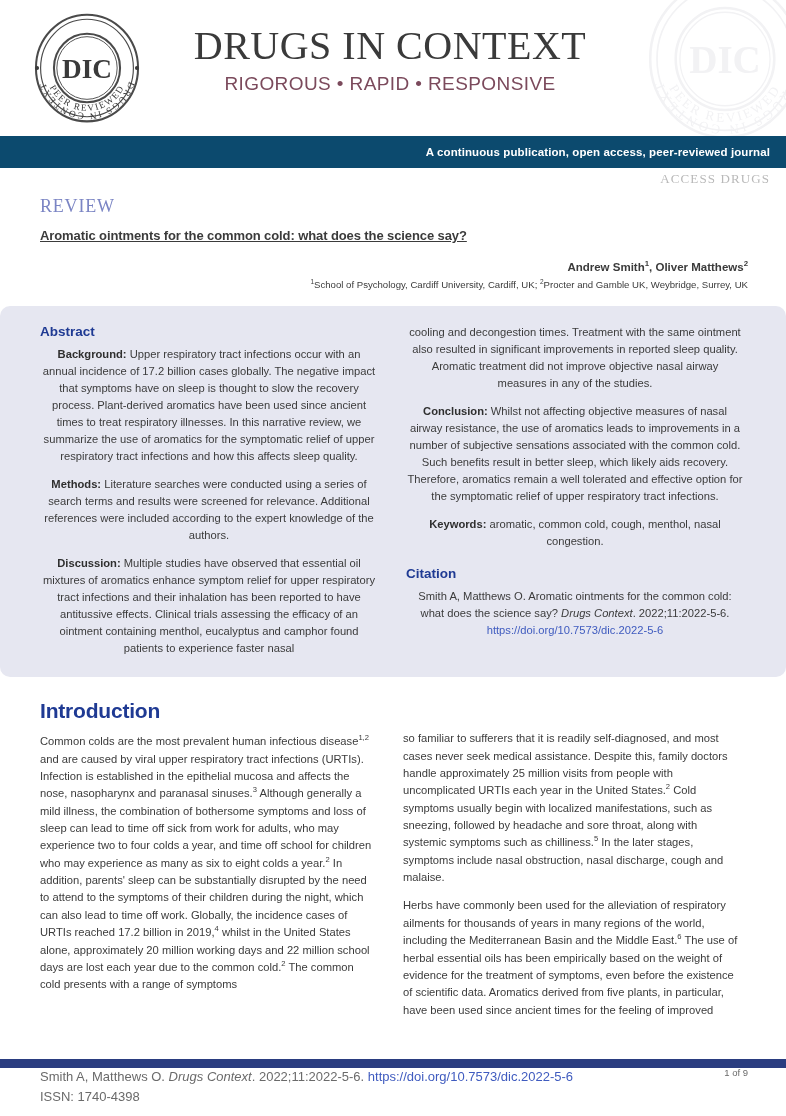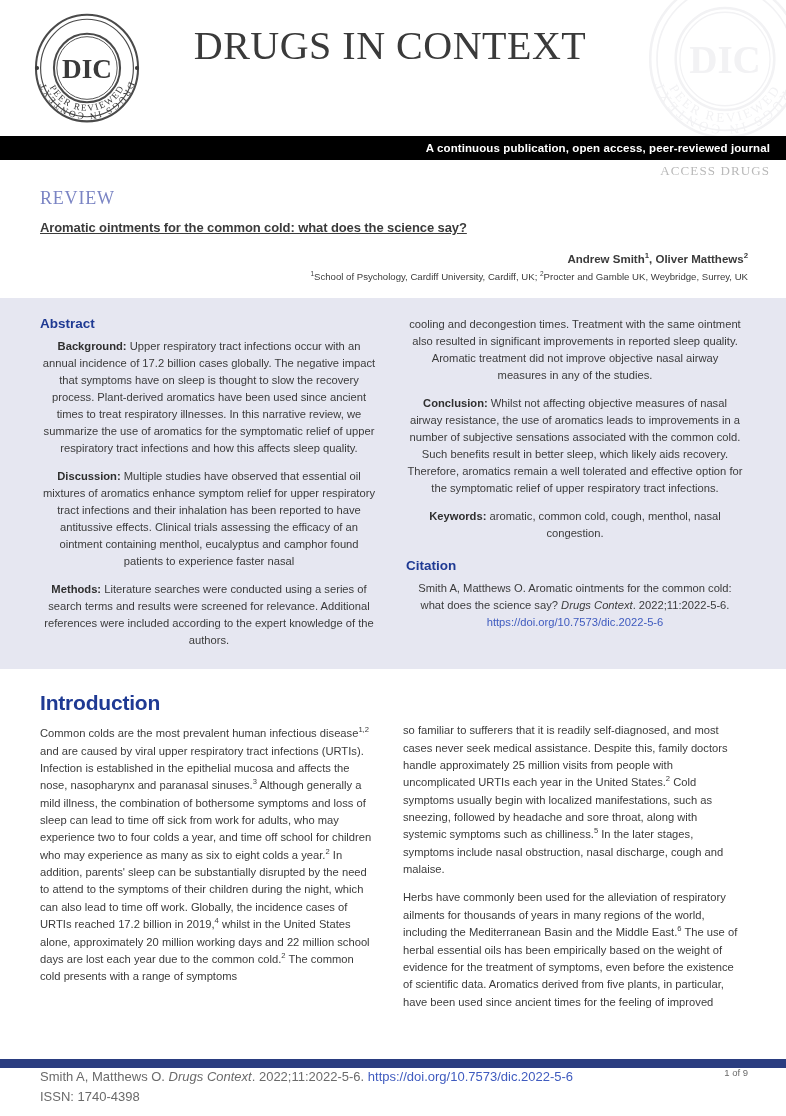--- a/index.html
+++ b/index.html
@@ -59,22 +59,22 @@
     font-family: "Liberation Sans", sans-serif;
     font-size: 19px;
     font-weight: 400;
     color: #7b4a5c;
     letter-spacing: 0.4px;
     white-space: nowrap;
   }
 
   
   .ribbon {
-    height: 24px;
-    background: #000000;
+    height: 32px;
+    background: #0c4a6e;
     display: flex;
     align-items: center;
     justify-content: flex-end;
   }
   .ribbon-text {
     color: #ffffff;
     font-size: 11.5px;
     font-weight: 700;
     padding-right: 16px;
     letter-spacing: 0.1px;
@@ -128,20 +128,21 @@
   }
   sup { font-size: 0.68em; vertical-align: super; line-height: 0; }
 
   
   .abstract-panel {
     margin-top: 14px;
     background: #e6e7f1;
     padding: 18px 38px 20px 40px;
     display: flex;
     gap: 28px;
+    border-radius: 10px;
   }
   .col { width: 338px; }
   .sec-heading {
     color: #1f3a93;
     font-size: 13.5px;
     font-weight: 700;
     margin: 0 0 7px 0;
   }
   .abstract-panel p {
     margin: 0 0 11px 0;
@@ -253,20 +254,21 @@
       <text font-family="Liberation Serif, serif" font-size="16" letter-spacing="2.6" fill="#3a3a3a">
         <textPath href="#lbot" startOffset="50%" text-anchor="middle">PEER REVIEWED</textPath>
       </text>
       <circle cx="14" cy="100" r="3.4" fill="#3a3a3a"></circle>
       <circle cx="186" cy="100" r="3.4" fill="#3a3a3a"></circle>
     </svg>
   </div>
 
   <div class="brand">
     <div class="brand-title">DRUGS IN CONTEXT</div>
+    <div class="brand-sub">RIGOROUS • RAPID • RESPONSIVE</div>
   </div>
 </div>
 
 <div class="ribbon">
   <span class="ribbon-text">A continuous publication, open access, peer-reviewed journal</span>
 </div>
 <div class="access-row">
   <span class="access-online">ACCESS DRUGS</span>
 </div>
 
@@ -277,24 +279,24 @@
   <div class="affils"><sup>1</sup>School of Psychology, Cardiff University, Cardiff, UK; <sup>2</sup>Procter and Gamble UK, Weybridge, Surrey, UK</div>
 </div>
 
 <div class="abstract-panel">
   <div class="col">
     <div class="sec-heading">Abstract</div>
     <p>
       <span class="lead">Background:</span><span> Upper respiratory tract infections occur with an annual incidence of 17.2 billion cases globally. The negative impact that symptoms have on sleep is thought to slow the recovery process. Plant-derived aromatics have been used since ancient times to treat respiratory illnesses. In this narrative review, we summarize the use of aromatics for the symptomatic relief of upper respiratory tract infections and how this affects sleep quality.</span>
     </p>
     <p>
+      <span class="lead">Methods:</span><span> Literature searches were conducted using a series of search terms and results were screened for relevance. Additional references were included according to the expert knowledge of the authors.</span>
+    </p>
+    <p>
       <span class="lead">Discussion:</span><span> Multiple studies have observed that essential oil mixtures of aromatics enhance symptom relief for upper respiratory tract infections and their inhalation has been reported to have antitussive effects. Clinical trials assessing the efficacy of an ointment containing menthol, eucalyptus and camphor found patients to experience faster nasal</span>
-    </p>
-    <p>
-      <span class="lead">Methods:</span><span> Literature searches were conducted using a series of search terms and results were screened for relevance. Additional references were included according to the expert knowledge of the authors.</span>
     </p>
   </div>
 
   <div class="col">
     <p>cooling and decongestion times. Treatment with the same ointment also resulted in significant improvements in reported sleep quality. Aromatic treatment did not improve objective nasal airway measures in any of the studies.</p>
     <p>
       <span class="lead">Conclusion:</span><span> Whilst not affecting objective measures of nasal airway resistance, the use of aromatics leads to improvements in a number of subjective sensations associated with the common cold. Such benefits result in better sleep, which likely aids recovery. Therefore, aromatics remain a well tolerated and effective option for the symptomatic relief of upper respiratory tract infections.</span>
     </p>
     <p>
       <span class="lead">Keywords:</span><span> aromatic, common cold, cough, menthol, nasal congestion.</span>

